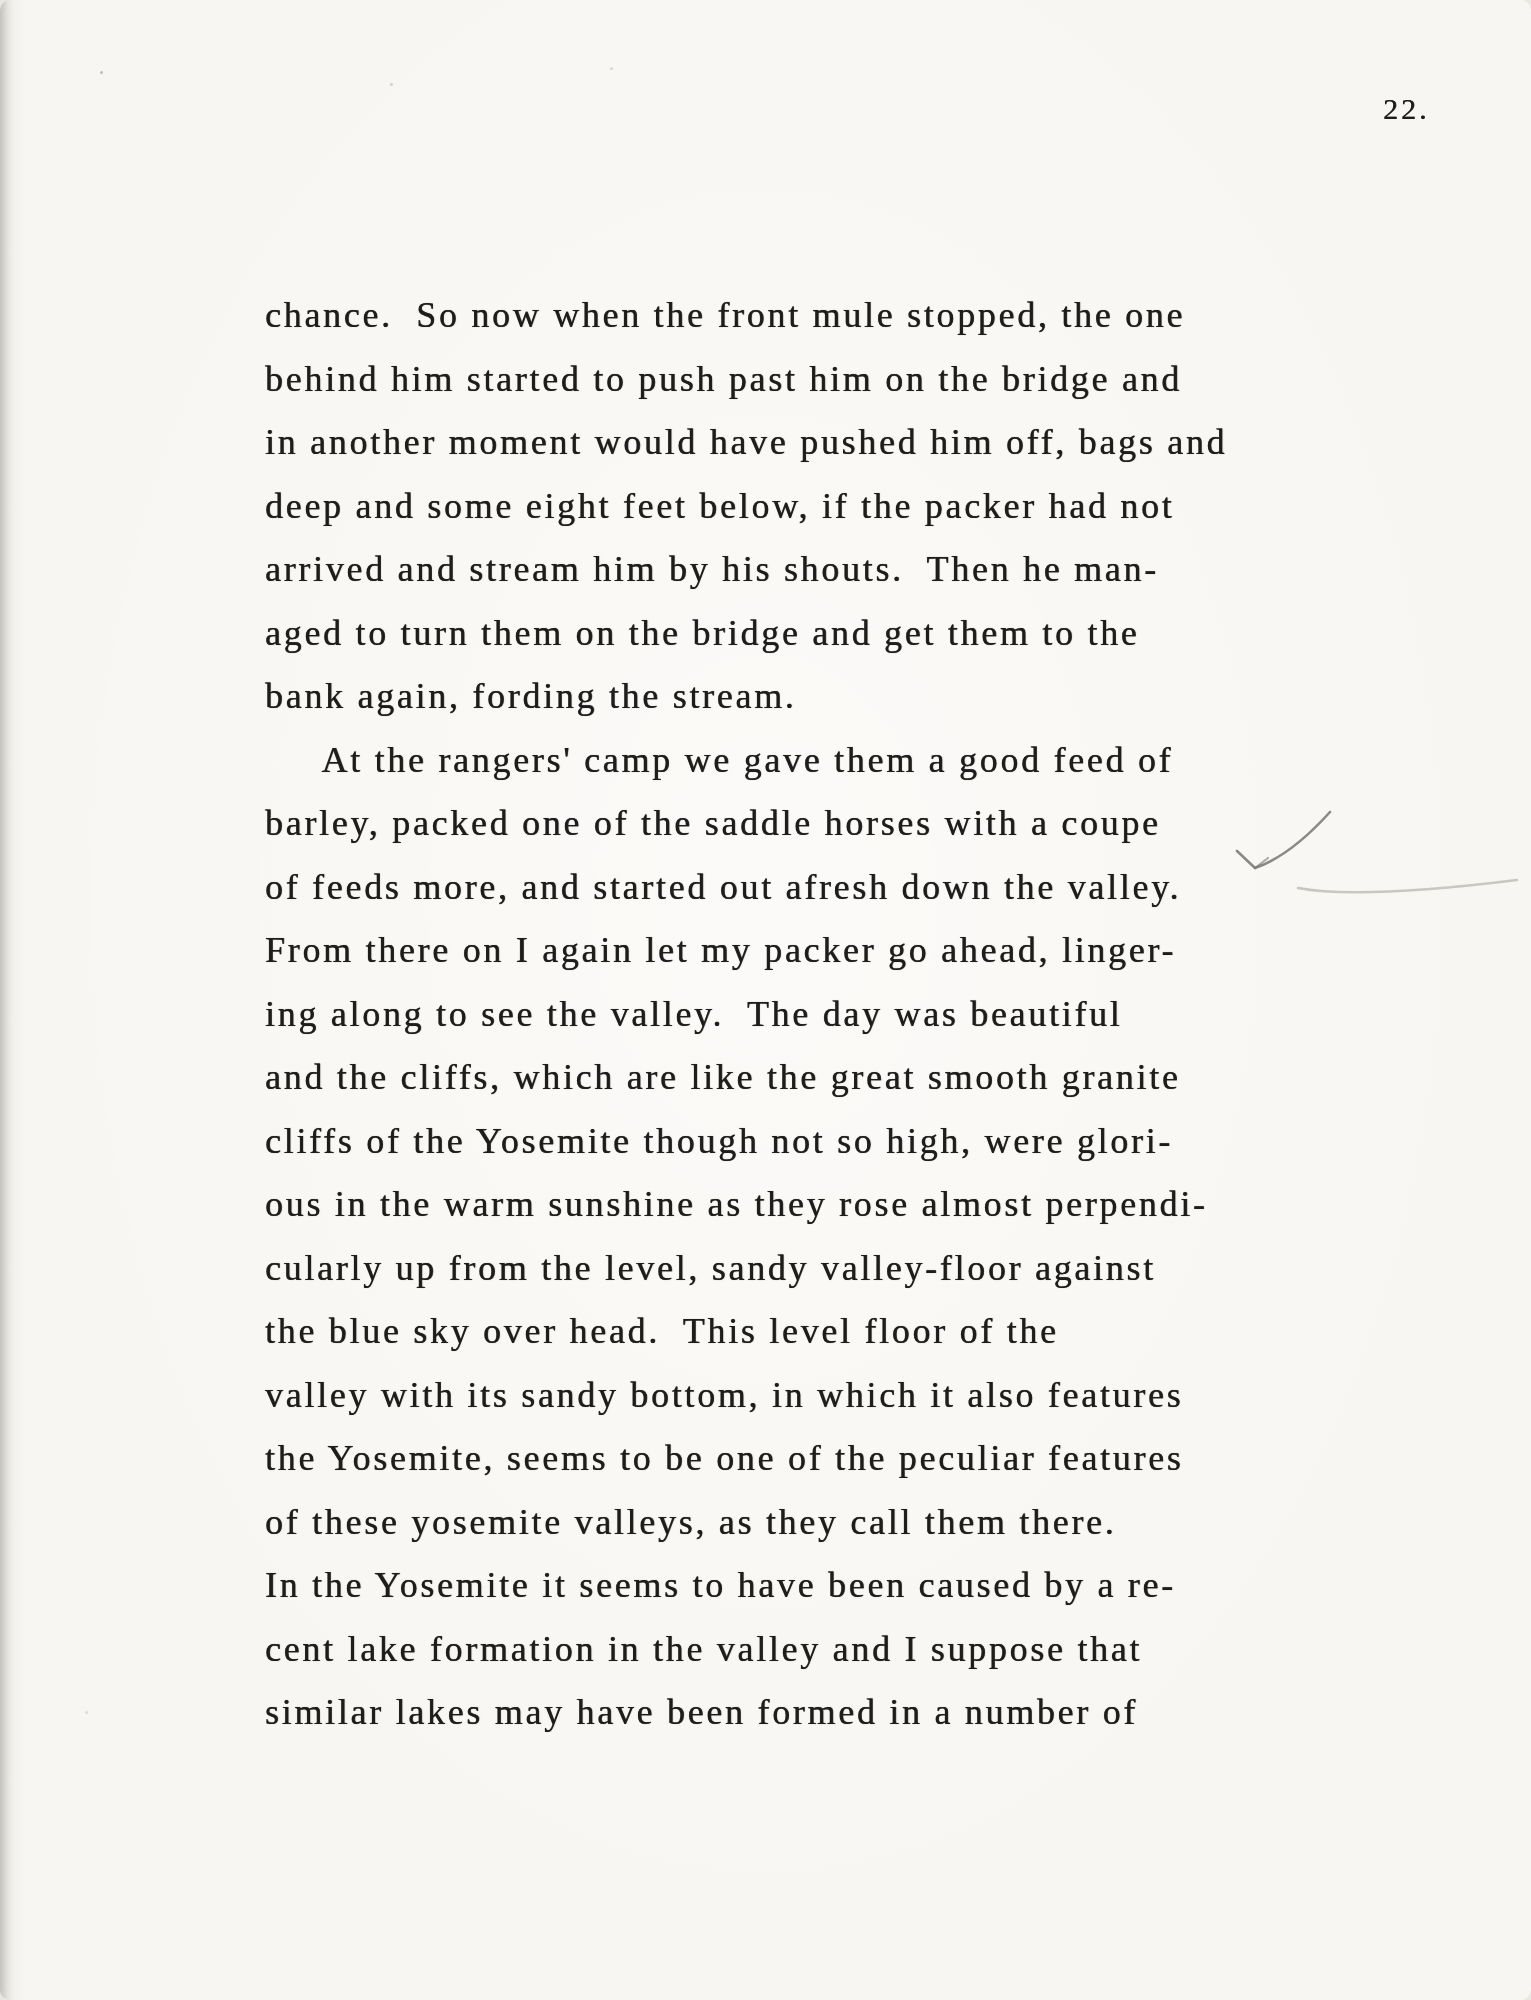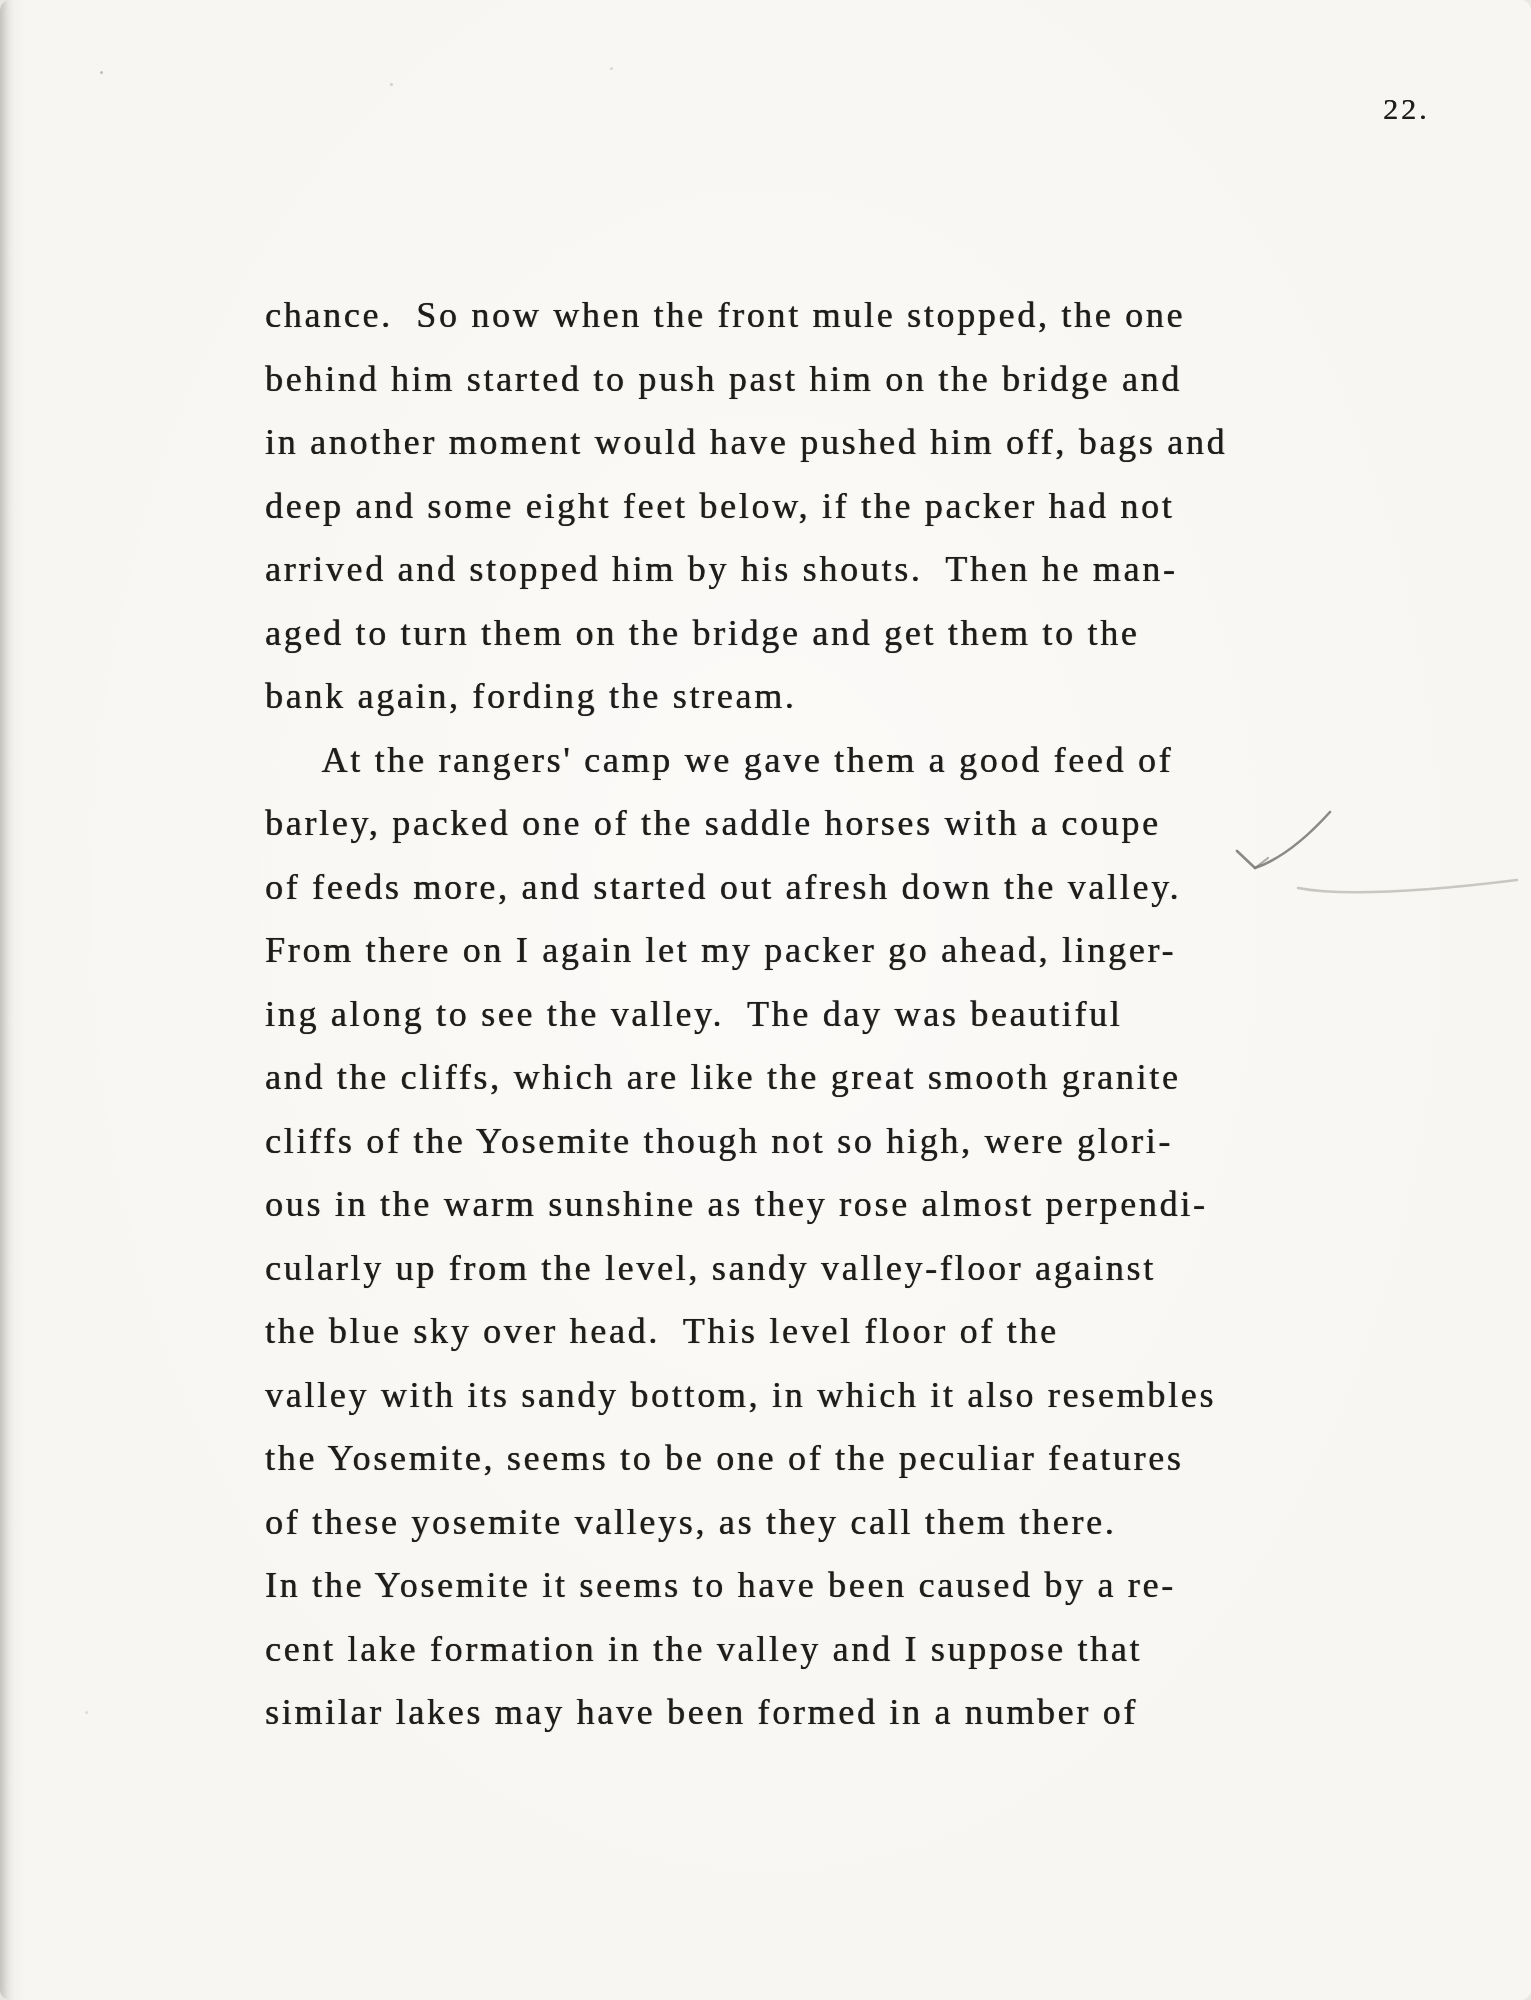--- a/index.html
+++ b/index.html
@@ -72,34 +72,34 @@
   <div class="left-edge"></div>
   <div class="speck" style="left:100px; top:71px;"></div>
 
   <div class="page-number">22.</div>
 
   <div class="body-text">
     <div class="line">chance.  So now when the front mule stopped, the one</div>
     <div class="line">behind him started to push past him on the bridge and</div>
     <div class="line">in another moment would have pushed him off, bags and</div>
     <div class="line">deep and some eight feet below, if the packer had not</div>
-    <div class="line">arrived and stopped him by his shouts.  Then he man-</div>
+    <div class="line">arrived and stream him by his shouts.  Then he man-</div>
     <div class="line">aged to turn them on the bridge and get them to the</div>
     <div class="line">bank again, fording the stream.</div>
     <div class="line">     At the rangers' camp we gave them a good feed of</div>
     <div class="line">barley, packed one of the saddle horses with a coupe</div>
     <div class="line">of feeds more, and started out afresh down the valley.</div>
     <div class="line">From there on I again let my packer go ahead, linger-</div>
     <div class="line">ing along to see the valley.  The day was beautiful</div>
     <div class="line">and the cliffs, which are like the great smooth granite</div>
     <div class="line">cliffs of the Yosemite though not so high, were glori-</div>
     <div class="line">ous in the warm sunshine as they rose almost perpendi-</div>
     <div class="line">cularly up from the level, sandy valley-floor against</div>
     <div class="line">the blue sky over head.  This level floor of the</div>
-    <div class="line">valley with its sandy bottom, in which it also resembles</div>
+    <div class="line">valley with its sandy bottom, in which it also features</div>
     <div class="line">the Yosemite, seems to be one of the peculiar features</div>
     <div class="line">of these yosemite valleys, as they call them there.</div>
     <div class="line">In the Yosemite it seems to have been caused by a re-</div>
     <div class="line">cent lake formation in the valley and I suppose that</div>
     <div class="line">similar lakes may have been formed in a number of</div>
   </div>
 
   <svg class="annotation-layer" viewBox="0 0 1531 2000" xmlns="http://www.w3.org/2000/svg">
 
     <path d="M 1237,851 L 1255,868 C 1278,860 1302,843 1330,812" fill="none" stroke="#787672" stroke-width="2.6" stroke-linecap="round" opacity="0.85"></path>

